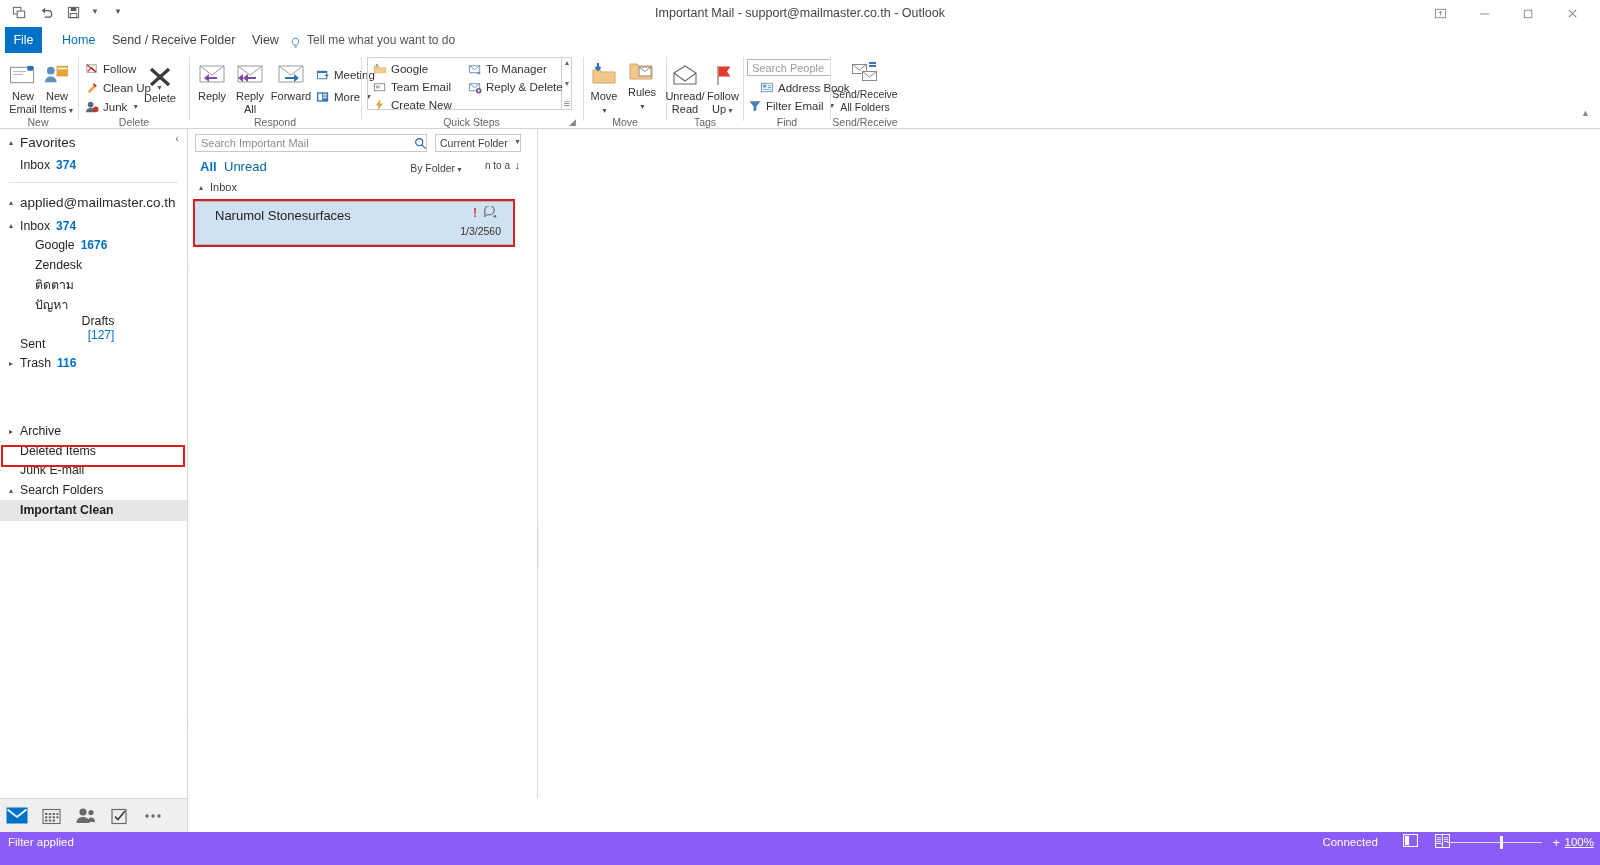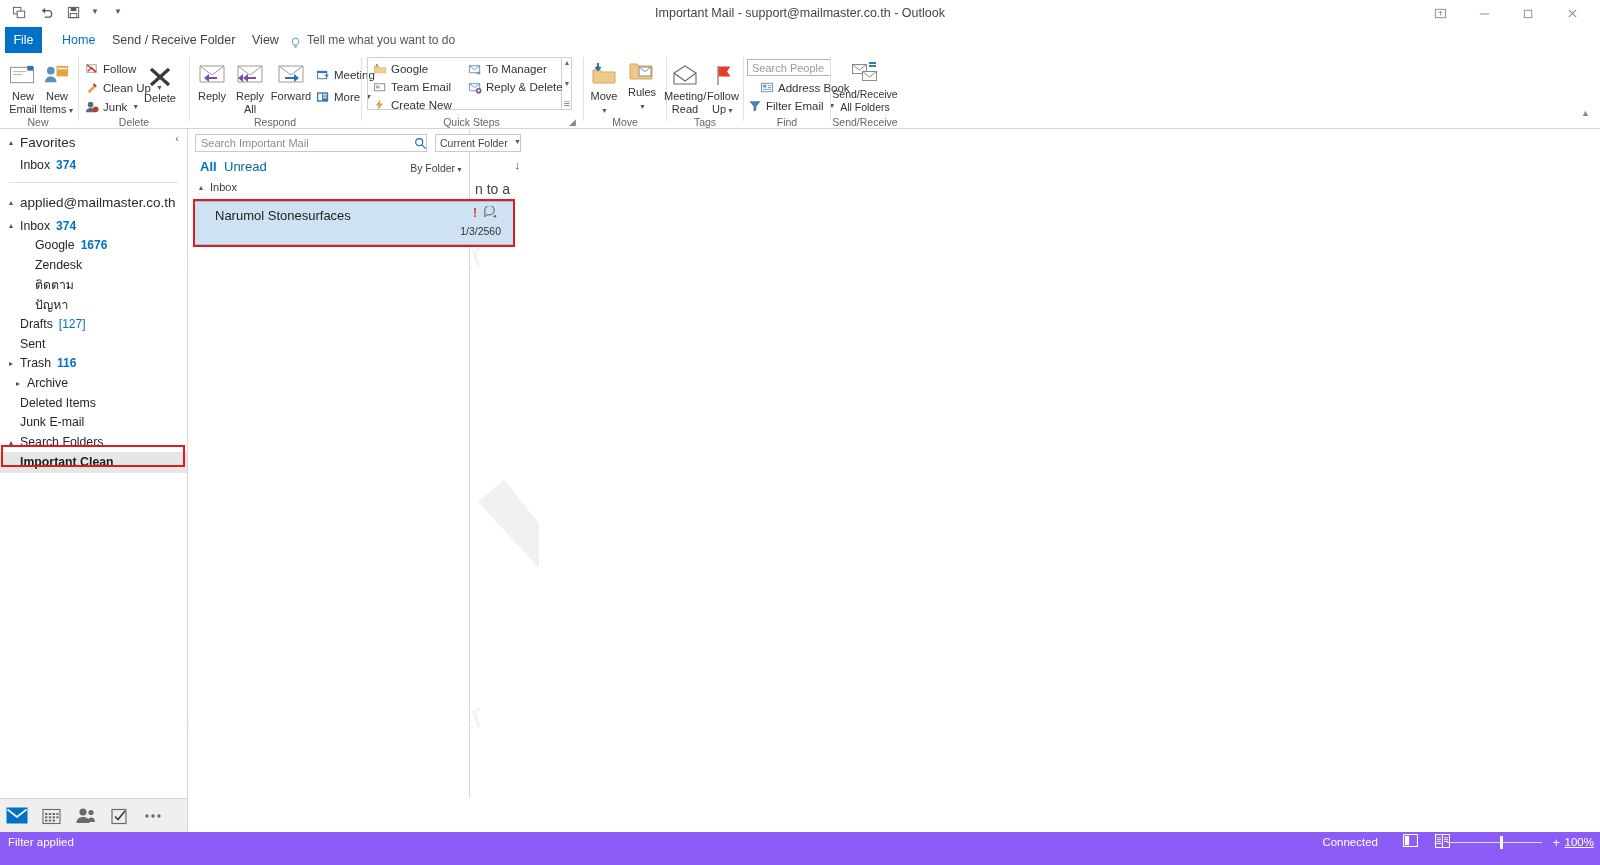--- a/index.html
+++ b/index.html
@@ -92,40 +92,40 @@
   .arr.none::before { content:""; }
   .cnt { color:#0072c6; font-weight:bold; margin-left:6px; font-size:12px; }
   .cnt.brk { color:#0072c6; font-weight:normal; }
   .sb-div { height:1px; background:#e3e3e3; margin:7px 9px 7px 9px; }
   .sb-collapse { position:absolute; right:8px; top:3px; font-size:11px; color:#666; }
   .sel-folder { font-weight:bold; color:#1d1d1d; background:#e6e6e6; }
   .redbox { position:absolute; border:2px solid #e01b1b; }
 
   
   .mlist {
-    position:absolute; top:129px; left:189px; width:281px; height:669px;
+    position:absolute; top:129px; left:189px; width:349px; height:669px;
     background:#ffffff; border-right:1px solid #d9d9d9; z-index:4;
   }
   .msearch {
     position:absolute; top:5px; left:6px; width:232px; height:18px;
     border:1px solid #c9c9c9; background:#fff; font-size:11px; color:#8d8d8d;
     padding:2px 20px 2px 5px; line-height:13px;
   }
   .msearch-ico { position:absolute; top:8px; left:225px; color:#1c62b9; font-size:11px; }
   .scopebox {
     position:absolute; top:5px; left:246px; width:86px; height:18px;
     border:1px solid #c9c9c9; background:#fff; font-size:10.5px; color:#444;
     padding:2px 12px 2px 4px; line-height:13px;
   }
   .scopecar { position:absolute; top:9px; left:325px; font-size:7px; color:#555; }
   .filterrow { position:absolute; top:28px; left:0; width:349px; height:22px; }
   .fall { position:absolute; left:11px; top:2px; font-size:13px; font-weight:bold; color:#0072c6; }
   .funread { position:absolute; left:35px; top:2px; font-size:13px; color:#0369a1; }
   .fbyfolder { position:absolute; right:75px; top:5px; font-size:10.5px; color:#444; }
-  .fsort { position:absolute; right:28px; top:3px; font-size:14px; color:#444;margin-top:21px; }
+  .fsort { position:absolute; right:28px; top:3px; font-size:10px; color:#444; }
   .fsortarr { position:absolute; right:18px; top:2px; font-size:11px; color:#444; }
   .grouphdr {
     position:absolute; top:50px; left:0; width:349px; height:16px;
     display:flex; align-items:center; font-size:11px; color:#3d3d3d; padding-left:10px;
   }
   .mrow {
     position:absolute; top:72px; left:4px; width:320px; height:44px;
     background:#cfe2f3; border-top:1px solid #9dbfe0; border-bottom:1px solid #9dbfe0;
   }
   .mrow .sender { position:absolute; left:22px; top:6px; font-size:13px; color:#222; }
@@ -709,21 +709,21 @@
     <div class="gsep" style="left:666px;"></div>
 
     <div class="rgroup" style="left:668px; width:74px;">
       <div class="bigbtn" style="left:-4px; top:6px; width:42px;">
         <span class="bicon">
           <svg width="26" height="23" viewBox="0 0 26 23">
               <path d="M2 9 13 2l11 7v11H2z" fill="#fff" stroke="#6a6a6a" stroke-width="1.1"></path>
               <path d="M2 9l11 8 11-8" fill="none" stroke="#6a6a6a" stroke-width="1.1"></path>
             </svg>
         </span>
-        <div class="blbl"><span>Meeting/</span><br><span>Read</span></div>
+        <div class="blbl"><span>Unread/</span><br><span>Read</span></div>
       </div>
       <div class="bigbtn" style="left:34px; top:6px; width:42px;">
         <span class="bicon">
           <svg width="24" height="23" viewBox="0 0 24 23">
               <path d="M7 2v19" stroke="#888" stroke-width="1.4"></path>
               <path d="M7.5 2.5h12l-3.5 5 3.5 5h-12z" fill="#e23c2a"></path>
             </svg>
         </span>
         <div class="blbl"><span>Follow</span><br><span>Up</span><span class="tri">▼</span></div>
       </div>
@@ -812,35 +812,35 @@
           <span>Zendesk</span>
         </div>
         <div class="sb-row" style="padding-left: 24px;">
           <span class="arr none"></span>
           <span>ติดตาม</span>
         </div>
         <div class="sb-row" style="padding-left: 24px;">
           <span class="arr none"></span>
           <span>ปัญหา</span>
         </div>
-        <div class="sb-row" style="padding-left: 9px;">
+        <div class="sb-row" style="padding-left: 9px; flex-direction: column;">
           <span class="arr none"></span>
           <span>Drafts</span>
           <span class="cnt brk">[127]</span>
         </div>
         <div class="sb-row" style="padding-left: 9px;">
           <span class="arr none"></span>
           <span>Sent</span>
         </div>
         <div class="sb-row" style="padding-left: 9px;">
           <span class="arr right"></span>
           <span>Trash</span>
           <span class="cnt">116</span>
         </div>
-        <div class="sb-row" style="padding-left: 16px;">
+        <div class="sb-row" style="padding-left: 9px; margin-top: 48px;">
           <span class="arr right"></span>
           <span>Archive</span>
         </div>
         <div class="sb-row" style="padding-left: 9px;">
           <span class="arr none"></span>
           <span>Deleted Items</span>
         </div>
         <div class="sb-row" style="padding-left: 9px;">
           <span class="arr none"></span>
           <span>Junk E-mail</span>

